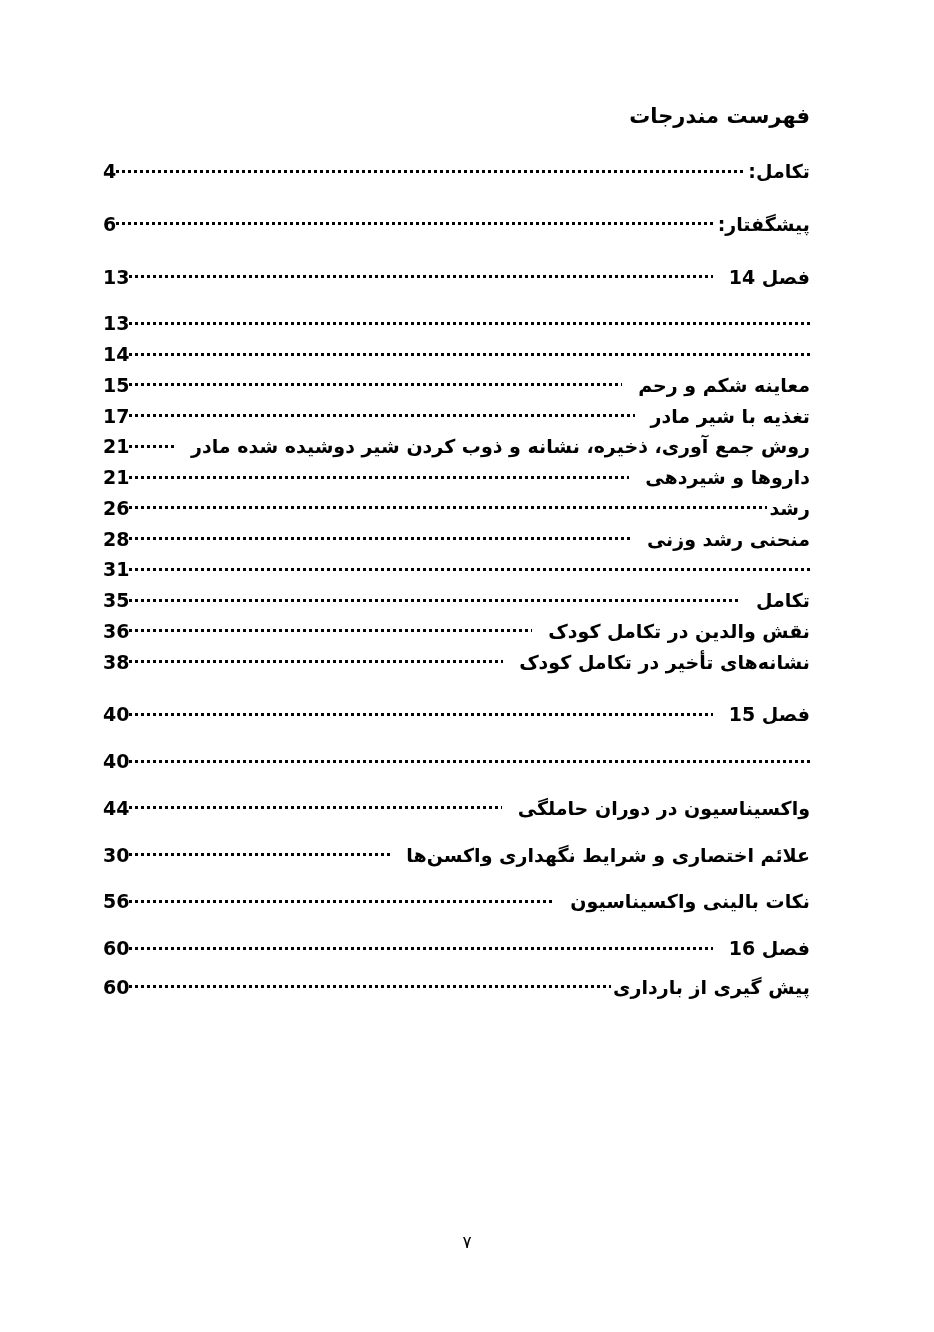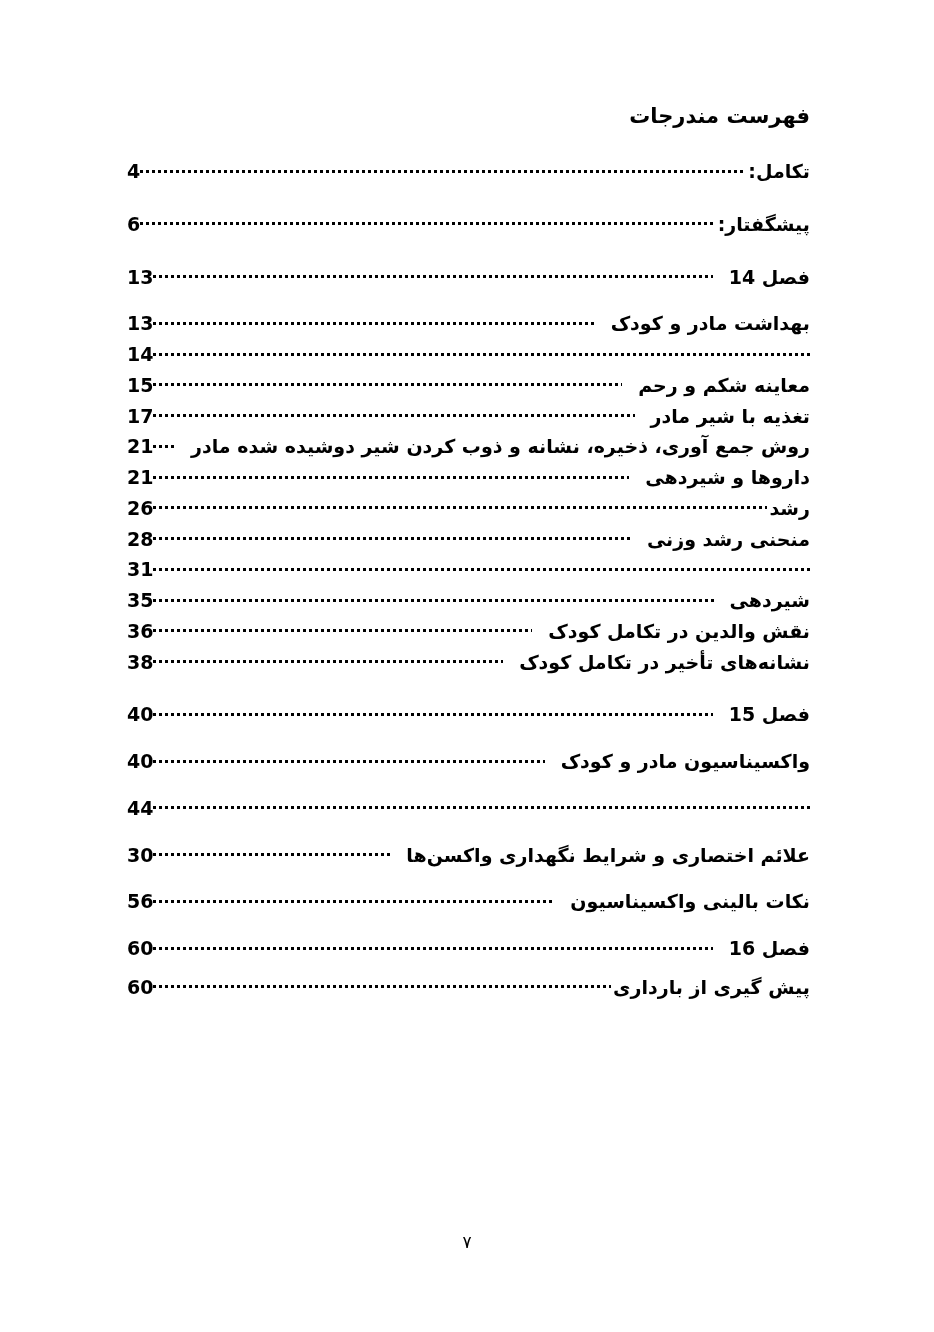--- a/index.html
+++ b/index.html
@@ -19,21 +19,20 @@
     background: #ffffff;
     overflow: hidden;
     box-sizing: border-box;
   }
   #content {
     position: absolute;
     top: 104px;
     right: 124px;
     left: 103px;
     direction: rtl;
-    margin-left: 24px;
   }
   .toc-title {
     font-size: 21px;
     font-weight: bold;
     text-align: right;
     letter-spacing: 0.5px;
     margin: 0 0 30px 0;
     line-height: 1.2;
   }
   .toc-list {
@@ -124,21 +123,20 @@
           <span class="toc-label">پیشگفتار:</span>
           <span class="toc-leader"></span>
           <span class="toc-page">6</span>
         </li>
         <li class="toc-entry gap-xl">
           <span class="toc-label extra-space">فصل  14</span>
           <span class="toc-leader"></span>
           <span class="toc-page">13</span>
         </li>
         <li class="toc-entry gap-lg">
-          <span class="toc-label extra-space">بهداشت مادر و کودک</span>
           <span class="toc-leader"></span>
           <span class="toc-page">13</span>
         </li>
         <li class="toc-entry gap-sm">
           <span class="toc-leader"></span>
           <span class="toc-page">14</span>
         </li>
         <li class="toc-entry gap-sm">
           <span class="toc-label extra-space">معاینه شکم و رحم</span>
           <span class="toc-leader"></span>
@@ -167,45 +165,45 @@
         <li class="toc-entry gap-sm">
           <span class="toc-label extra-space">منحنی رشد وزنی</span>
           <span class="toc-leader"></span>
           <span class="toc-page">28</span>
         </li>
         <li class="toc-entry gap-sm">
           <span class="toc-leader"></span>
           <span class="toc-page">31</span>
         </li>
         <li class="toc-entry gap-sm">
-          <span class="toc-label extra-space">شیردهی</span>
+          <span class="toc-label extra-space">تکامل</span>
           <span class="toc-leader"></span>
           <span class="toc-page">35</span>
         </li>
         <li class="toc-entry gap-sm">
           <span class="toc-label extra-space">نقش والدین در تکامل کودک</span>
           <span class="toc-leader"></span>
           <span class="toc-page">36</span>
         </li>
         <li class="toc-entry gap-sm">
           <span class="toc-label extra-space">نشانه‌های تأخیر در تکامل کودک</span>
           <span class="toc-leader"></span>
           <span class="toc-page">38</span>
         </li>
         <li class="toc-entry gap-xl">
           <span class="toc-label extra-space">فصل  15</span>
           <span class="toc-leader"></span>
           <span class="toc-page">40</span>
         </li>
         <li class="toc-entry gap-lg">
-          <span class="toc-label extra-space">واکسیناسیون مادر و کودک</span>
           <span class="toc-leader"></span>
           <span class="toc-page">40</span>
         </li>
         <li class="toc-entry gap-lg">
+          <span class="toc-label extra-space">واکسیناسیون در دوران حاملگی</span>
           <span class="toc-leader"></span>
           <span class="toc-page">44</span>
         </li>
         <li class="toc-entry gap-lg">
           <span class="toc-label extra-space">علائم اختصاری و شرایط نگهداری واکسن‌ها</span>
           <span class="toc-leader"></span>
           <span class="toc-page">30</span>
         </li>
         <li class="toc-entry gap-lg">
           <span class="toc-label extra-space">نکات بالینی واکسیناسیون</span>

